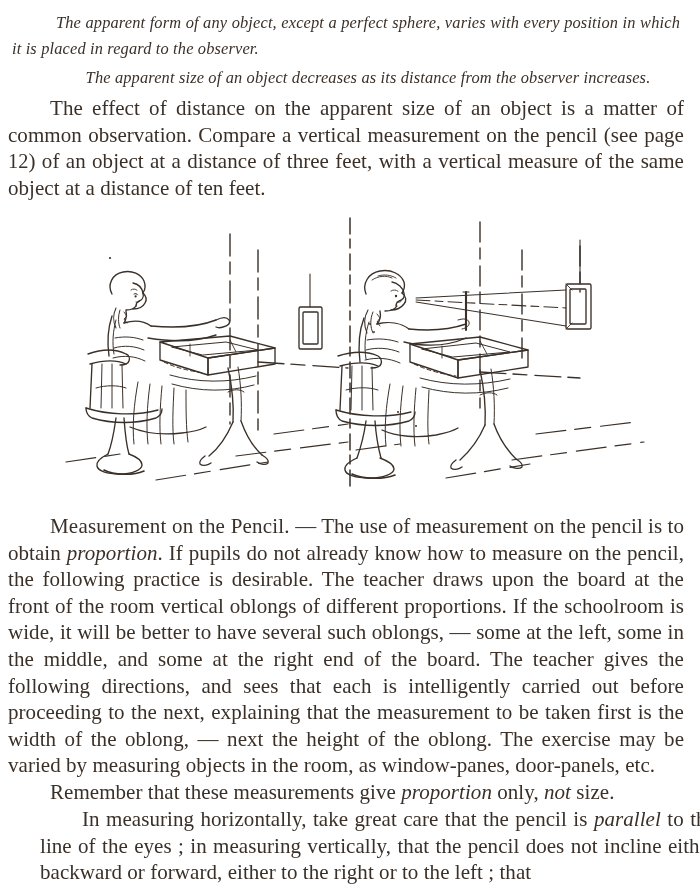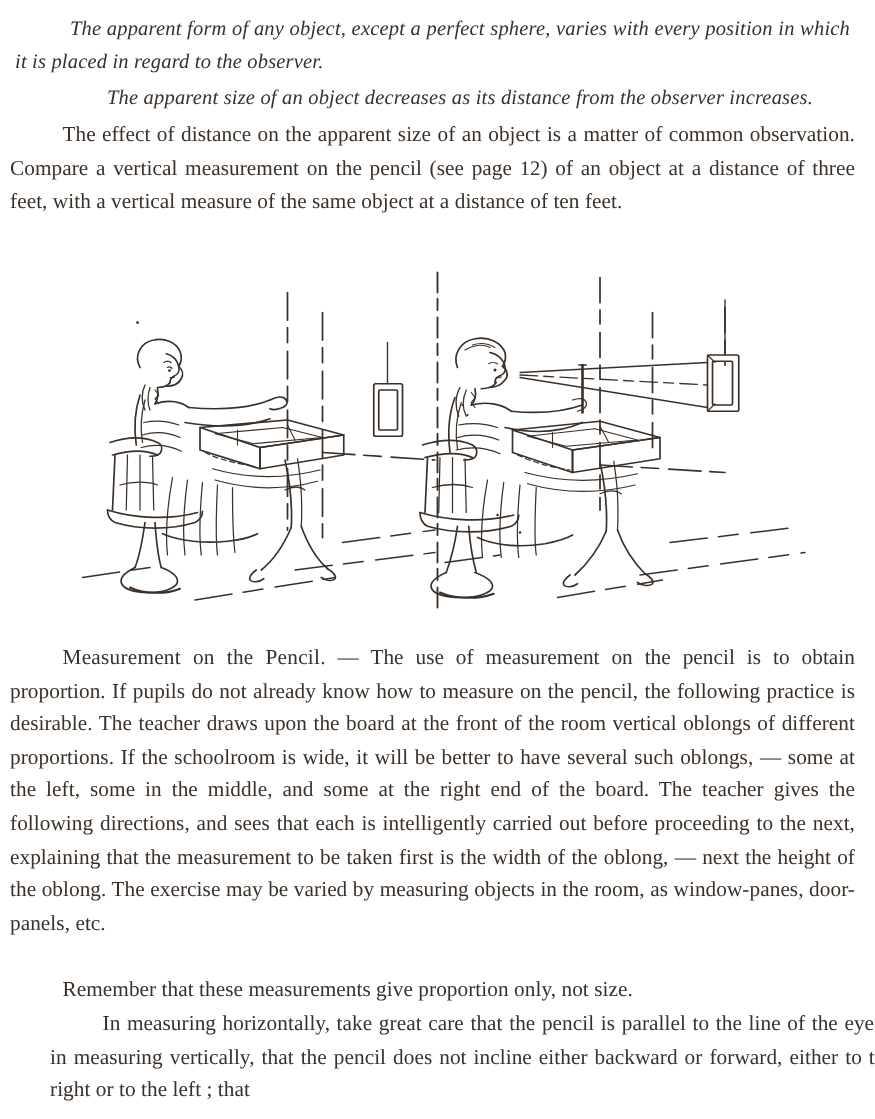--- a/index.html
+++ b/index.html
@@ -41,40 +41,40 @@
     letter-spacing: 0.15px;
   }
   .rule-lines p {
     margin: 4px;
     text-indent: 44px;
     text-align: justify;
   }
   .rule-lines p:last-child { text-align: center; }
 
   .body-para {
-    font-size: 17px;
+    font-size: 21px;
     line-height: 26.6px;
     letter-spacing: 0.05px;
   }
   .body-para p {
     margin: 0;
     text-indent: 42px;
   }
 
   .oldstyle-num {
     font-variant: small-caps;
     font-size: 0.97em;
   }
 
   .run-head {
     font-weight: normal;
     letter-spacing: 0.2px;
   }
 
-  em, .ital { }
+  em, .ital { font-style: italic; }
 
   .para-tail { text-align: left; }
 
   
   .figure {
     position: absolute;
     left: 60px;
     top: 212px;
     width: 600px;
     height: 285px;

